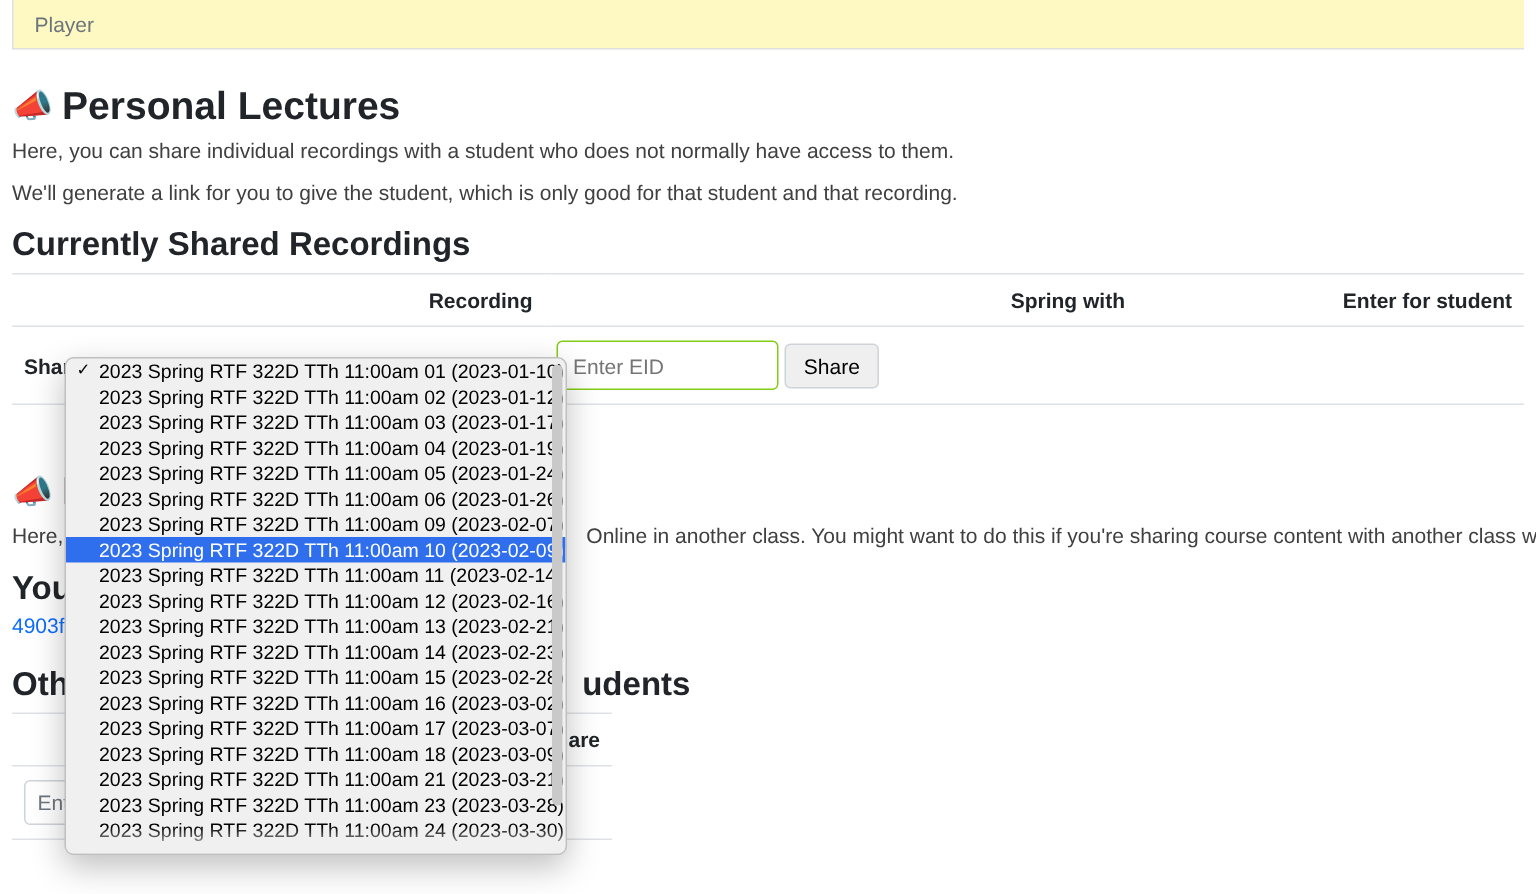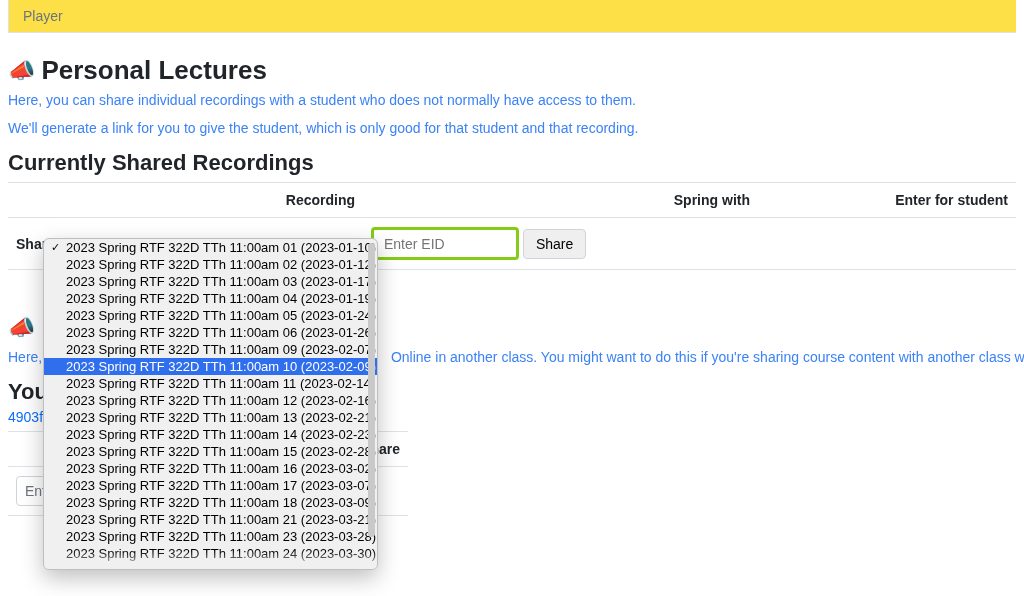--- a/index.html
+++ b/index.html
@@ -11,21 +11,21 @@
     overflow:hidden;
     width:1024px;
     height:596px;
     position:relative;
   }
   .tabbar {
     border:1px solid #dee2e6;
     border-top:none;
     border-right:none;
     margin:0 8px 0 8px;
-    background:#fde047;
+    background:#fef9c3;
   }
   .tab {
     display:inline-block;
     padding:8px 14px;
     color:#6c757d;
     font-size:14px;
     cursor:pointer;
   }
   .content { padding:0 8px; }
   h1.section {
@@ -36,21 +36,21 @@
     align-items:center;
     gap:6px;
   }
   h2.sub {
     font-size:22px;
     font-weight:600;
     margin:14px 0 4px 0;
   }
   p.desc {
     font-size:14px;
-    color:#3b82f6;
+    color:#404040;
     margin:4px 0 12px 0;
   }
   .megaphone {
     font-size:22px;
     line-height:1;
   }
   table {
     width:100%;
     border-collapse:collapse;
     margin-top:6px;
@@ -71,21 +71,21 @@
   }
   .share-label {
     font-weight:600;
     font-size:14px;
     padding-right:2px;
   }
   .eid-input {
     width:148px;
     height:33px;
     padding:4px 10px;
-    border:3px solid #84cc16;
+    border:1px solid #84cc16;
     border-radius:4px;
     font-size:14px;
     color:#6c757d;
   }
   .btn {
     display:inline-block;
     padding:6px 12px;
     font-size:14px;
     border:1px solid #ced4da;
     background:#efefef;
@@ -192,20 +192,25 @@
   </h1>
   <p class="desc" style="white-space:nowrap">
     <span>Here, y</span>
     <span style="display:inline-block;width:330px"></span>
     <span>Online in another class. You might want to do this if you're sharing course content with another class which is also using Lectures</span>
   </p>
 
   <h2 class="sub">You</h2>
   <div class="link">4903f9</div>
 
+  <h2 class="sub" style="margin-top:18px">
+    <span>Oth</span>
+    <span style="display:inline-block;width:330px"></span>
+    <span>udents</span>
+  </h2>
 
   <table class="second" style="width:400px">
     <thead>
       <tr>
           <th>Share</th>
         </tr>
     </thead>
     <tbody>
       <tr>
           <td>

